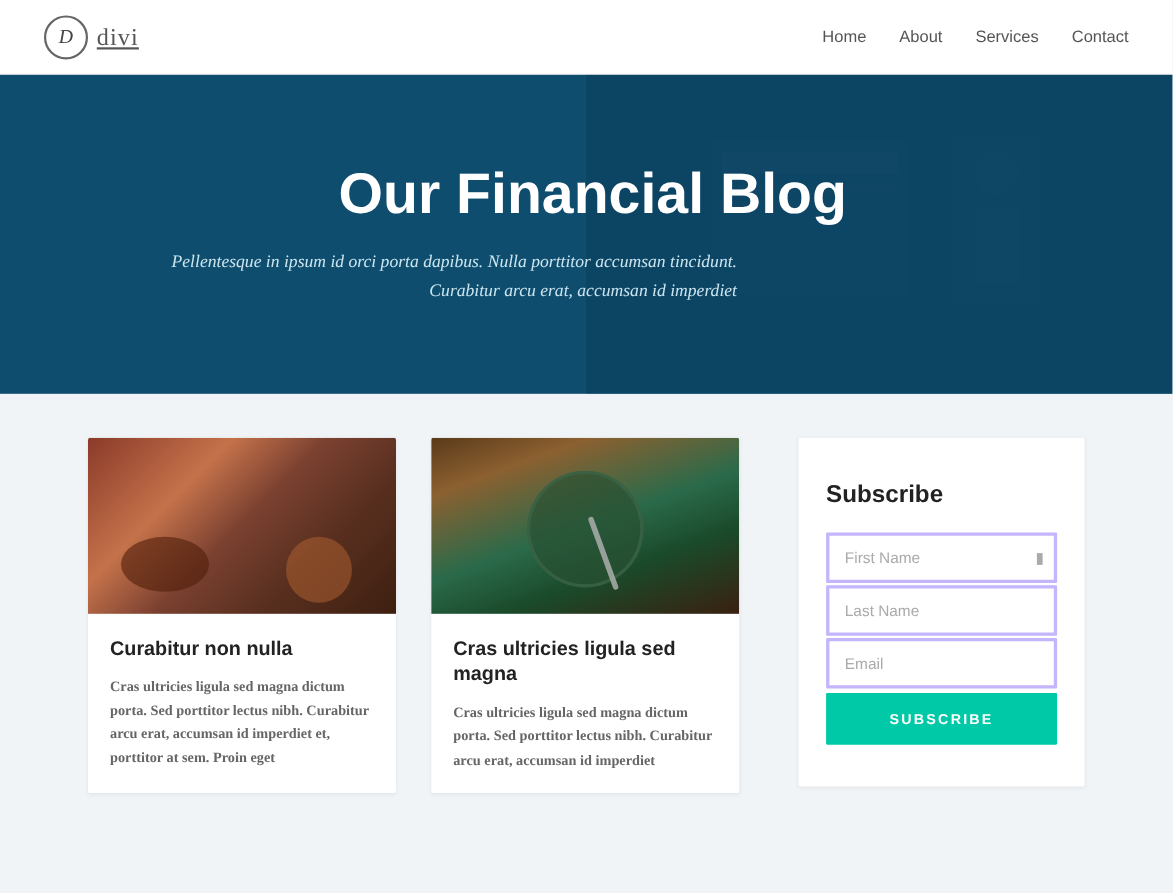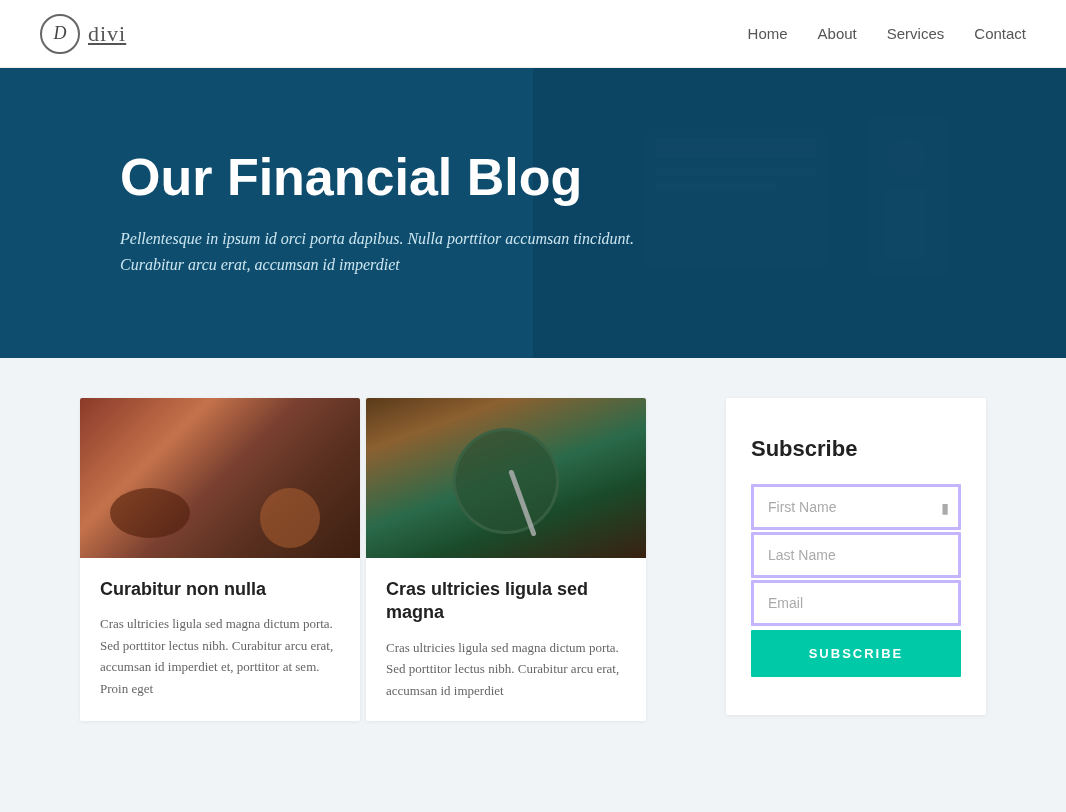--- a/index.html
+++ b/index.html
@@ -67,20 +67,21 @@
     
     .hero {
       background: #0e4d6e;
       min-height: 290px;
       display: flex;
       flex-direction: column;
       justify-content: center;
       padding: 50px 120px;
       position: relative;
       overflow: hidden;
+      text-align: right;
     }
 
     .hero::after {
       content: '';
       position: absolute;
       right: 0;
       top: 0;
       width: 50%;
       height: 100%;
       background: rgba(10, 60, 90, 0.5);
@@ -123,21 +124,21 @@
       background: #f0f4f7;
       padding: 40px 80px 60px 80px;
       display: flex;
       gap: 30px;
       align-items: flex-start;
     }
 
     
     .blog-cards {
       display: flex;
-      gap: 6px;
+      gap: 32px;
       flex: 1;
     }
 
     .card {
       background: #fff;
       width: 280px;
       min-width: 240px;
       border-radius: 2px;
       overflow: hidden;
       box-shadow: 0 1px 4px rgba(0,0,0,0.06);
@@ -213,20 +214,21 @@
       color: #222;
       margin-bottom: 12px;
       font-family: Arial, sans-serif;
       line-height: 1.3;
     }
 
     .card-text {
       font-size: 13px;
       color: #666;
       line-height: 1.65;
+      font-weight: bold;
     }
 
     
     .sidebar {
       width: 260px;
       min-width: 240px;
     }
 
     .subscribe-box {
       background: #fff;

